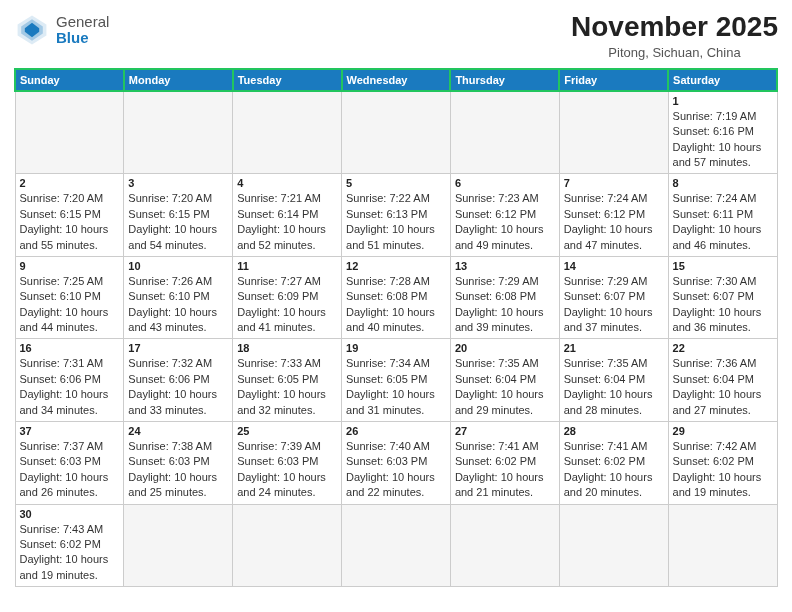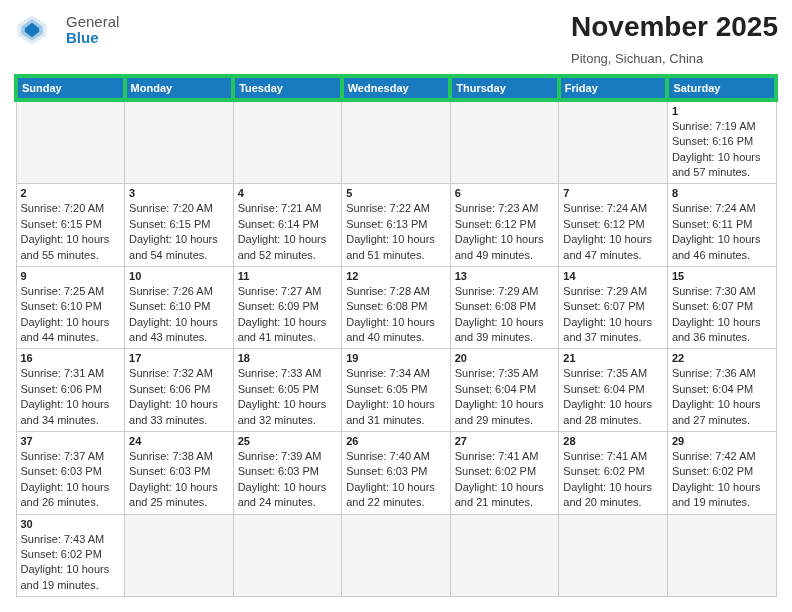--- a/index.html
+++ b/index.html
@@ -18,60 +18,60 @@
     }
     .header {
       display: flex;
       justify-content: space-between;
       align-items: flex-start;
       margin-bottom: 8px;
     }
     .logo {
       display: flex;
       align-items: center;
-      gap: 16px;
+      gap: 6px;
     }
     .logo-text {
       font-size: 15px;
       line-height: 1.1;
     }
     .logo-text .general { color: #555; font-weight: normal; }
     .logo-text .blue { color: #1a7abf; font-weight: bold; text-align: center; }
     .logo-icon {
       width: 36px;
       height: 36px;
     }
     .title-block {
-      text-align: left;
+      text-align: center;
     }
     .month-title {
       font-size: 28px;
       font-weight: bold;
       color: #222;
       line-height: 1.1;
     }
     .subtitle {
       font-size: 13px;
       color: #555;
-      margin-top: 8px;
+      margin-top: 2px;
     }
     .calendar {
       width: 100%;
       border-collapse: collapse;
       border: 1px solid #ccc;
       table-layout: fixed;
     }
     .calendar th {
       background: #1a7abf;
       color: #fff;
       font-size: 11px;
       font-weight: bold;
       padding: 4px 4px;
       text-align: left;
-      border: 4px solid #22c55e;
+      border: 2px solid #22c55e;
     }
     .calendar td {
       border: 1px solid #ccc;
       vertical-align: top;
       padding: 3px 4px;
       font-size: 8.5px;
       color: #333;
       background: #fff;
       height: 74px;
     }

